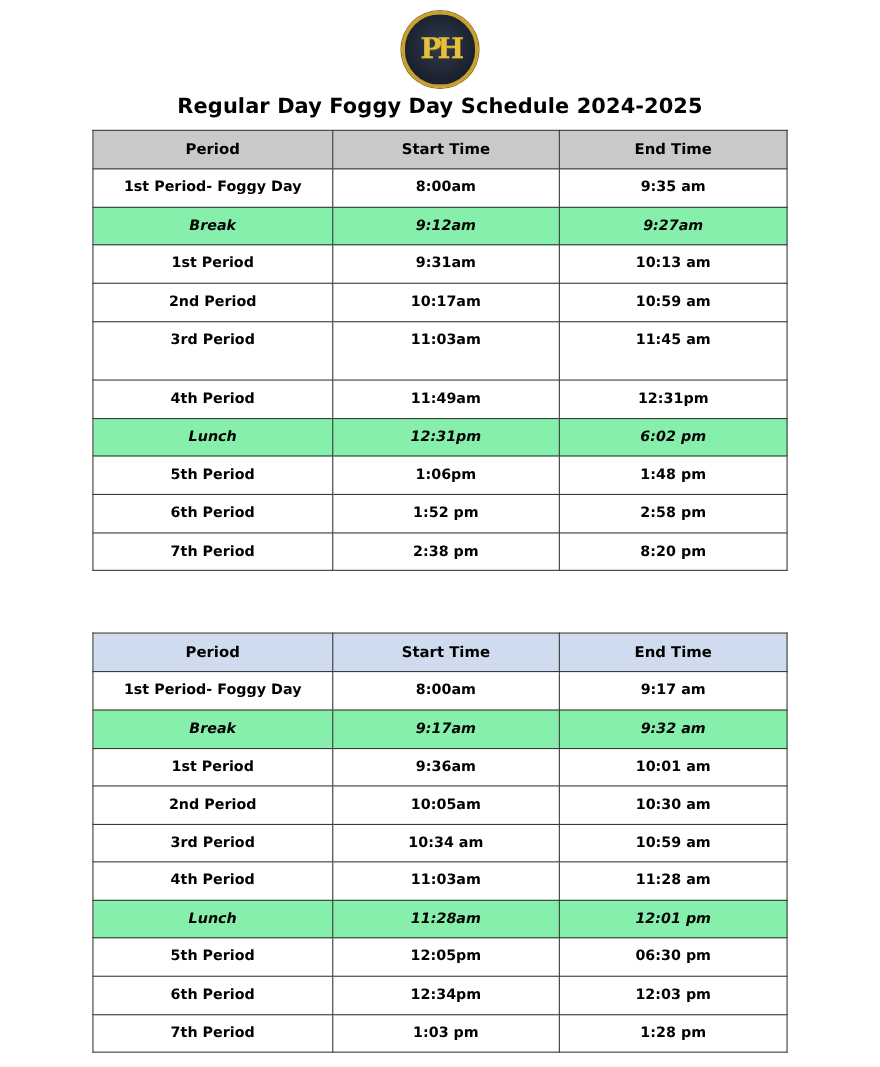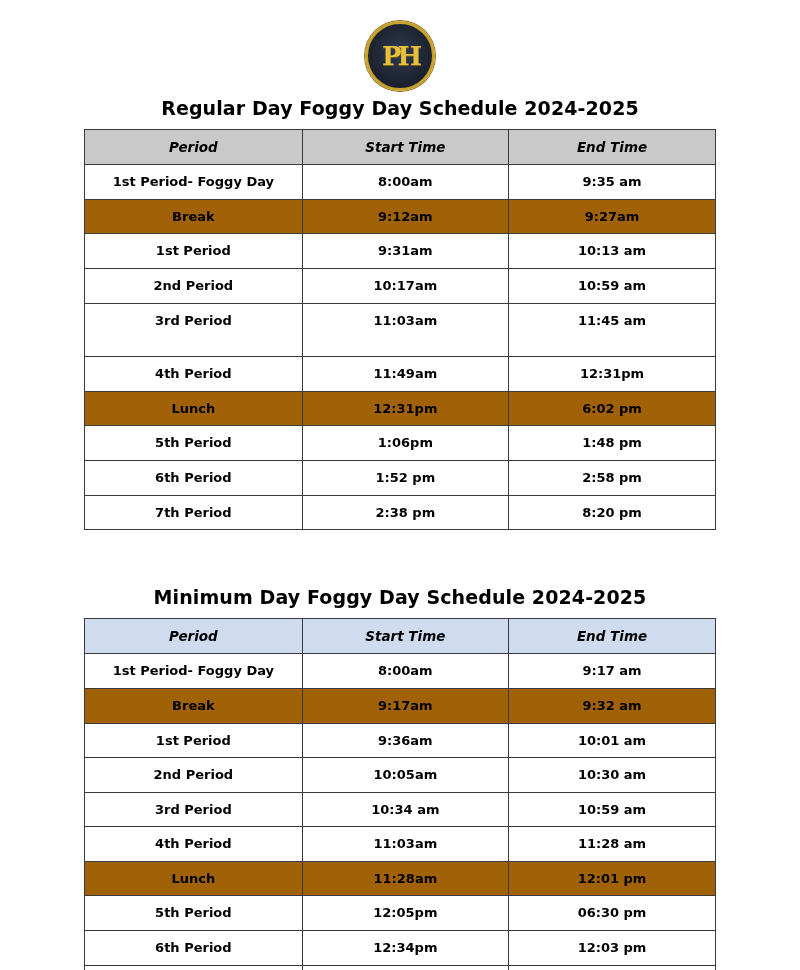--- a/index.html
+++ b/index.html
@@ -18,21 +18,21 @@
     width: 800px;
     height: 970px;
     position: relative;
     box-sizing: border-box;
     padding: 0;
   }
   .logo-wrap {
     display: flex;
     justify-content: center;
     align-items: center;
-    padding-top: 21px;
+    padding-top: 10px;
     padding-bottom: 6px;
   }
   .logo {
     width: 64px;
     height: 64px;
     border-radius: 50%;
     background: radial-gradient(circle at 50% 45%, #2f3b52 0%, #1d2431 60%, #121722 100%);
     border: 3px solid #c8a02a;
     box-shadow: 0 0 0 1px #8d6f14;
     display: flex;
@@ -72,29 +72,28 @@
   table.schedule td {
     border: 1px solid #3a3a3a;
     text-align: center;
     font-size: 13px;
     font-weight: bold;
     padding: 9px 4px;
     line-height: 1.2;
   }
   table.schedule th {
     font-size: 13.5px;
-    font-style: italic;
   }
   table.schedule col.c1 { width: 34.5%; }
   table.schedule col.c2 { width: 32.7%; }
   table.schedule col.c3 { width: 32.8%; }
 
   .hdr-grey th { background: #c9c9c9; }
   .hdr-blue th { background: #cfdcef; }
-  tr.highlight td { background: #a16207; }
+  tr.highlight td { background: #86efac; font-style: italic; }
   tr.tall td { padding-top: 9px; padding-bottom: 28px; }
 </style>
 </head>
 <body>
 
 <div class="page">
 
   <div class="logo-wrap">
     <div class="logo">
       <span class="monogram">PH</span>
@@ -165,21 +164,20 @@
         <tr>
           <td>7th Period</td>
           <td>2:38 pm</td>
           <td>8:20 pm</td>
         </tr>
       </tbody>
     </table>
   </div>
 
   <div class="section second">
-    <h2 class="title">Minimum Day Foggy Day Schedule 2024-2025</h2>
     <table class="schedule">
       <colgroup>
           <col class="c1">
           <col class="c2">
           <col class="c3">
         </colgroup>
       <thead>
         <tr class="hdr-blue">
           <th>Period</th>
           <th>Start Time</th>

